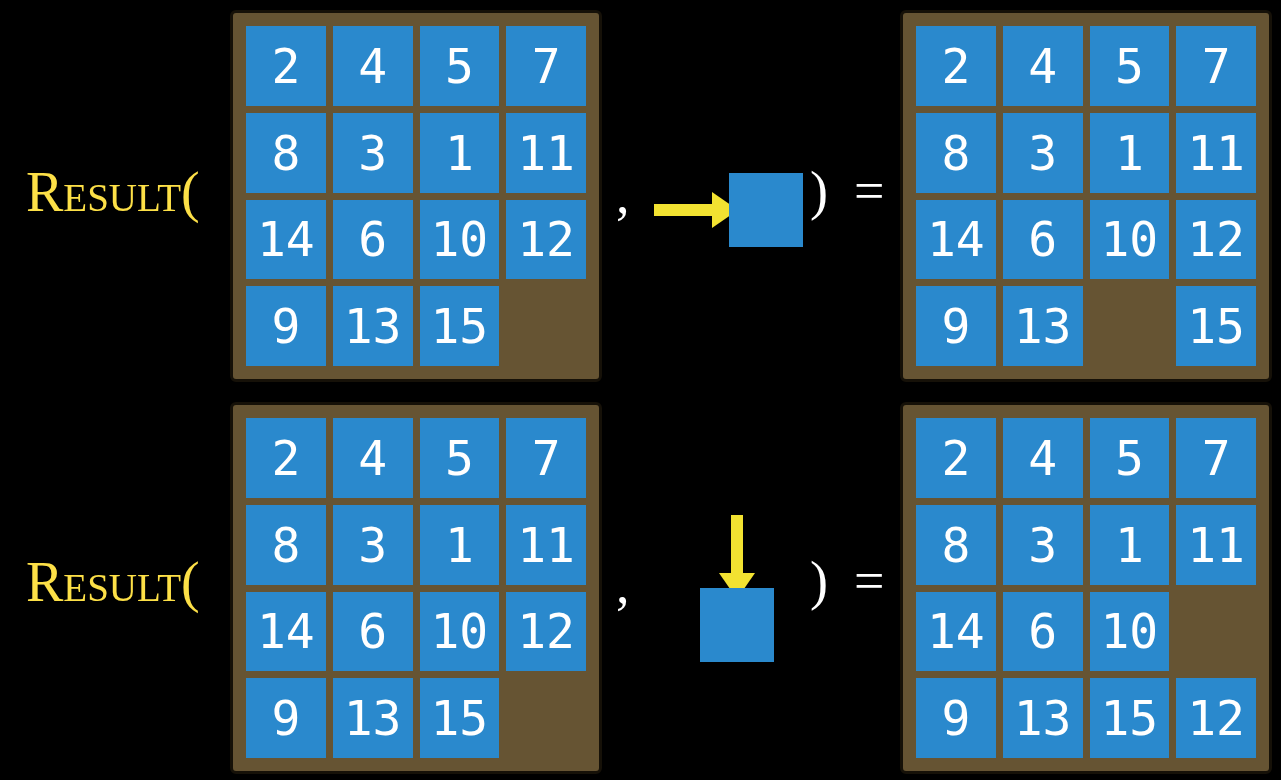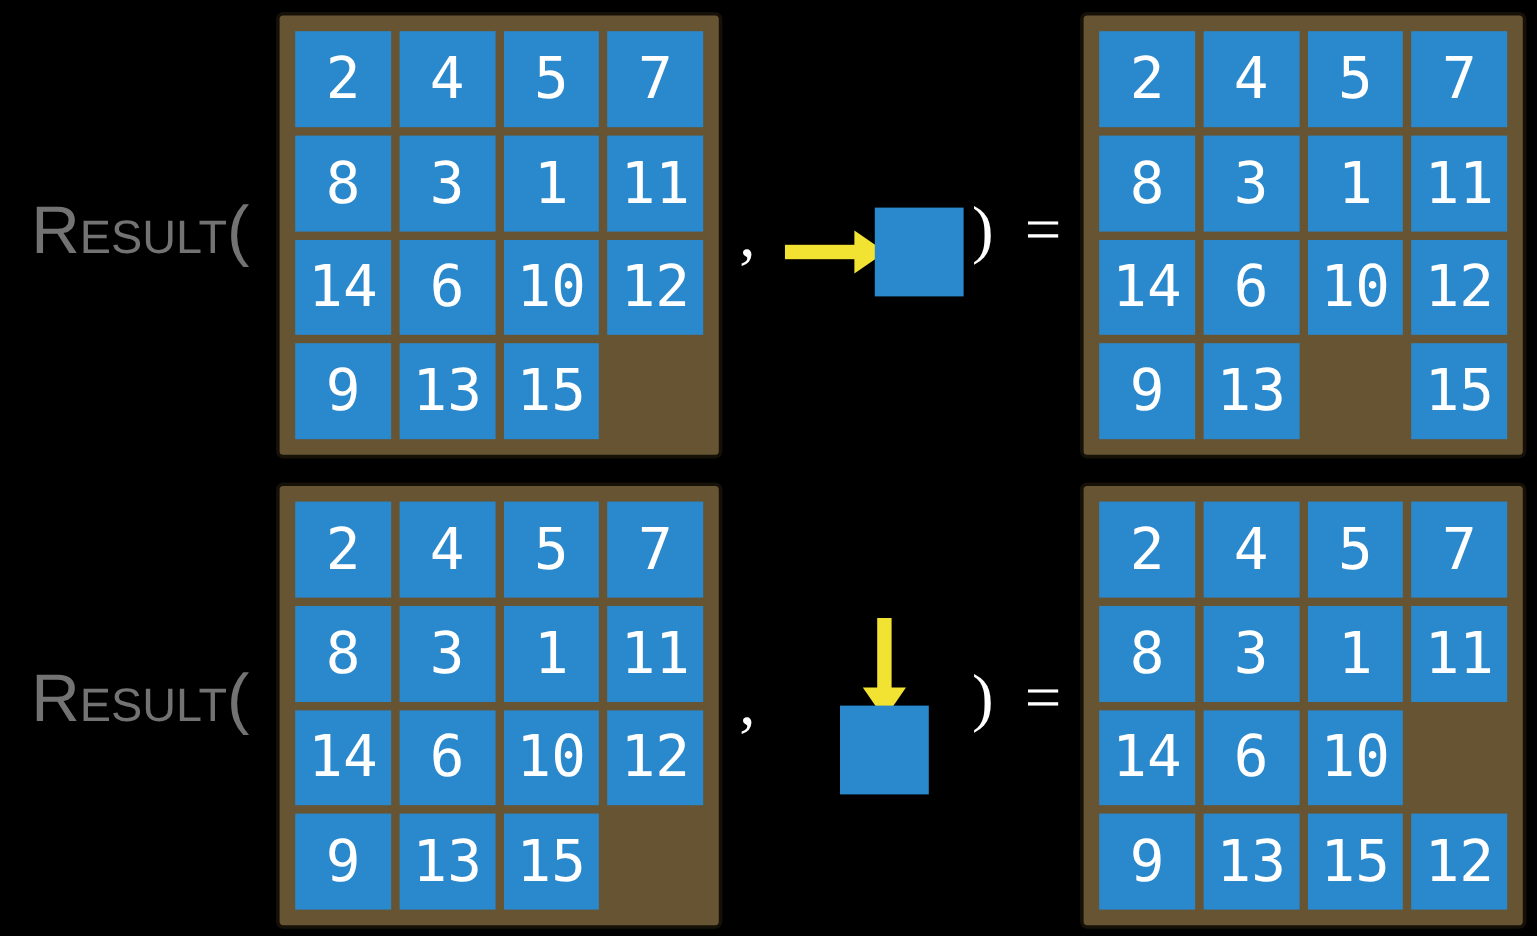--- a/index.html
+++ b/index.html
@@ -8,22 +8,22 @@
     background: #000000;
     position: relative;
     overflow: hidden;
     font-family: "Liberation Serif", serif;
   }
   .canvas { position: absolute; inset: 0; }
 
   
   .func-label {
     position: absolute;
-    color: #737373;
-    font-family: Liberation Sans, sans-serif;
+    color: #fde047;
+    font-family: Liberation Serif, serif;
     font-variant: small-caps;
     font-size: 56px;
     line-height: 1;
     white-space: nowrap;
   }
 
   
   .comma, .close-eq {
     position: absolute;
     color: #ffffff;

